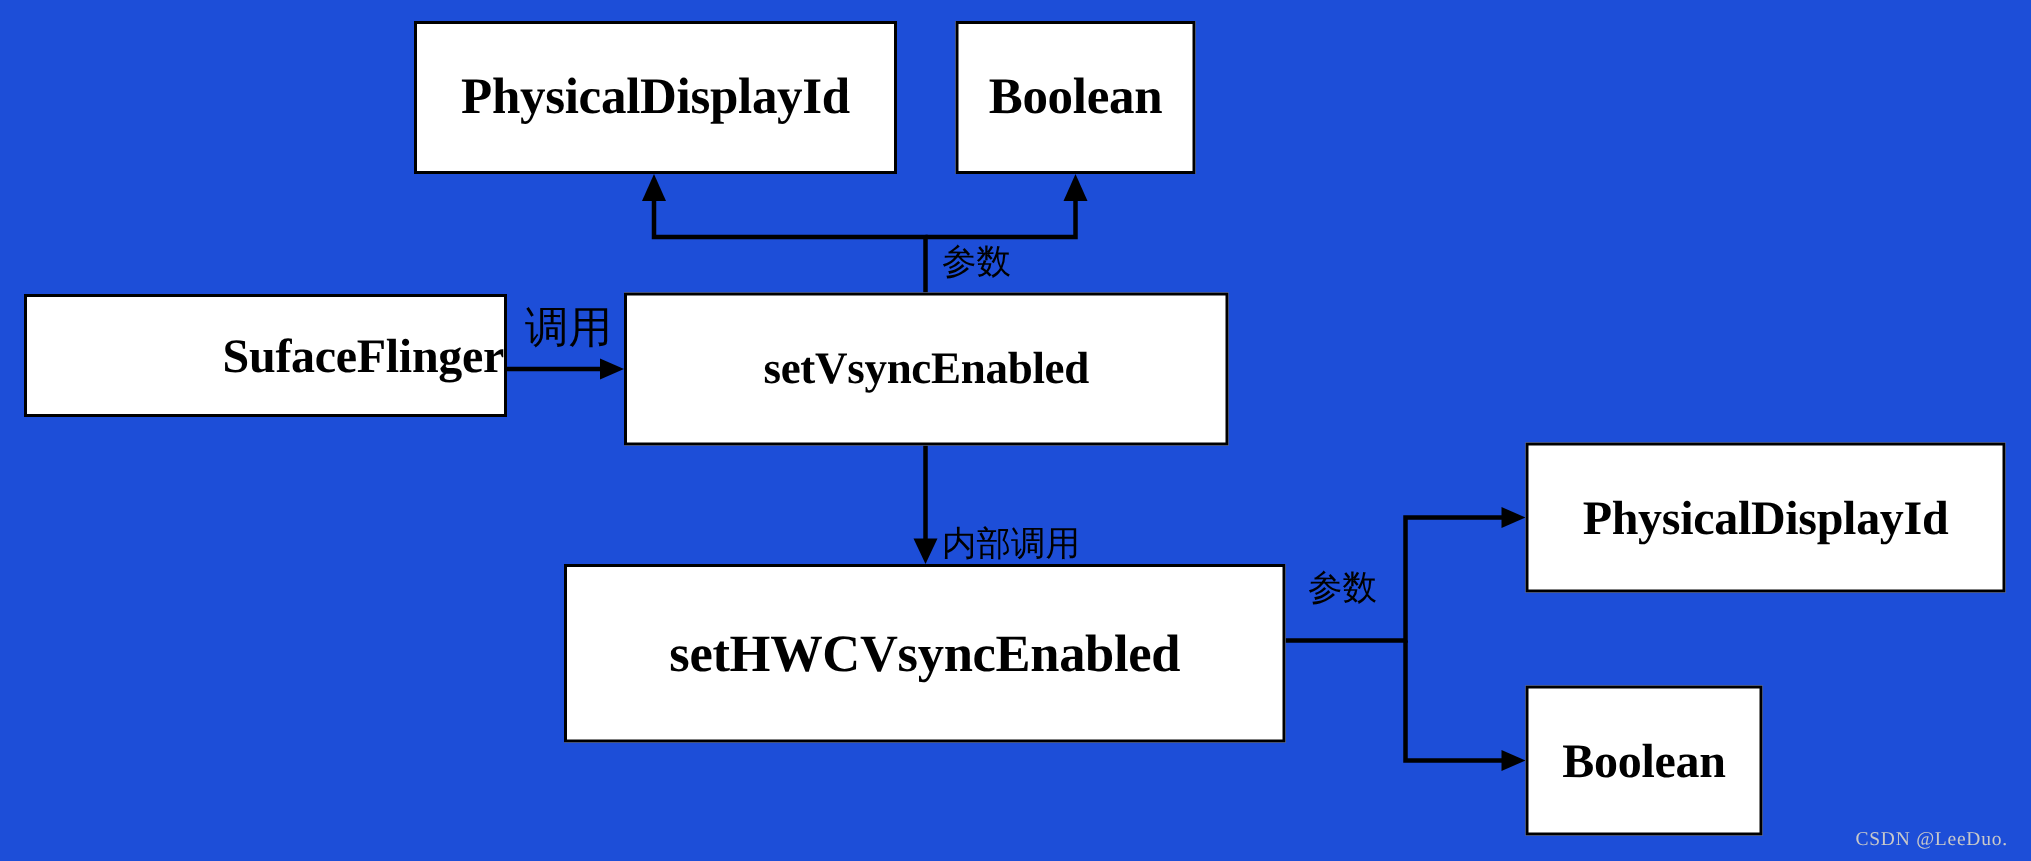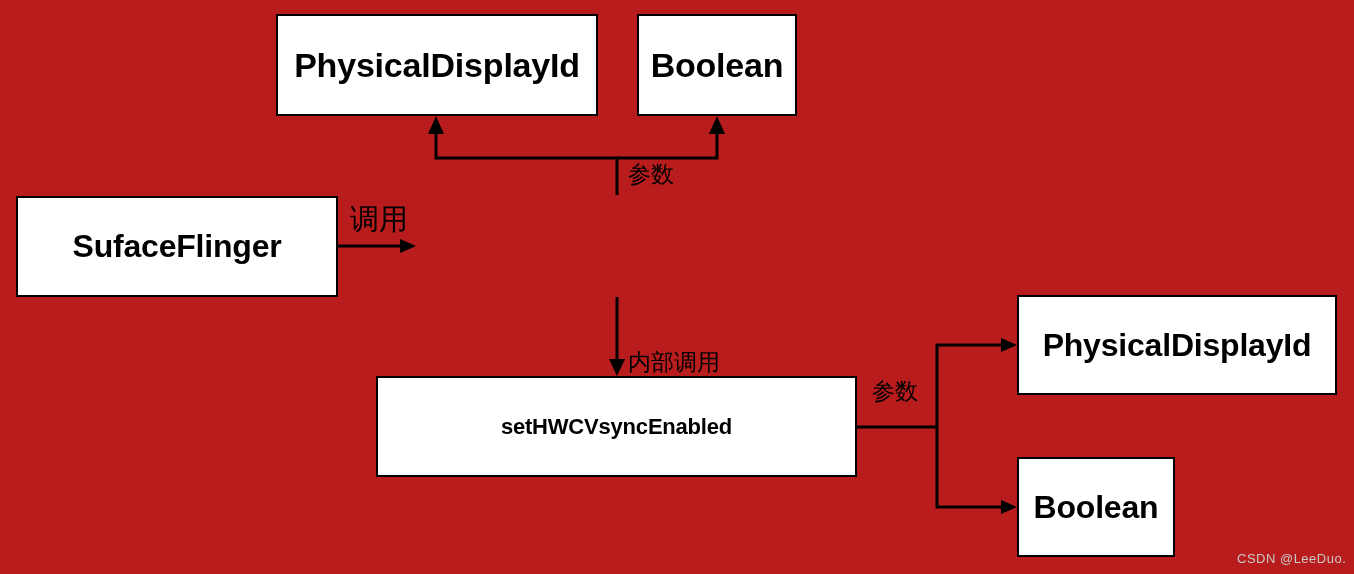--- a/index.html
+++ b/index.html
@@ -7,22 +7,23 @@
     padding: 0;
     background: #ffffff;
   }
   body {
     font-family: "Liberation Sans", "DejaVu Sans", sans-serif;
   }
   #canvas {
     position: relative;
     width: 1354px;
     height: 574px;
-    background: #b91c1c;
+    background: #1d4ed8;
     overflow: hidden;
+    font-family: Liberation Serif, serif;
   }
   .node {
     position: absolute;
     box-sizing: border-box;
     border: 2px solid #000000;
     background: #ffffff;
     display: flex;
     align-items: center;
     justify-content: center;
     color: #000000;
@@ -101,26 +102,29 @@
   </svg>
 
   <div class="node" style="left:276px; top:14px; width:322px; height:102px; font-size:34px;">
     <span class="node-label">PhysicalDisplayId</span>
   </div>
 
   <div class="node" style="left:637px; top:14px; width:160px; height:102px; font-size:34px;">
     <span class="node-label">Boolean</span>
   </div>
 
-  <div class="node" style="left:16px; top:196px; width:322px; height:101px; font-size:32px;">
+  <div class="node" style="left:16px; top:196px; width:322px; height:82px; font-size:32px;justify-content:flex-end;">
     <span class="node-label">SufaceFlinger</span>
   </div>
 
+  <div class="node" style="left:416px; top:195px; width:403px; height:102px; font-size:30px;">
+    <span class="node-label">setVsyncEnabled</span>
+  </div>
 
-  <div class="node" style="left:376px; top:376px; width:481px; height:101px; font-size:22px;">
+  <div class="node" style="left:376px; top:376px; width:481px; height:119px; font-size:35px;">
     <span class="node-label">setHWCVsyncEnabled</span>
   </div>
 
   <div class="node" style="left:1017px; top:295px; width:320px; height:100px; font-size:32px;">
     <span class="node-label">PhysicalDisplayId</span>
   </div>
 
   <div class="node" style="left:1017px; top:457px; width:158px; height:100px; font-size:32px;">
     <span class="node-label">Boolean</span>
   </div>

